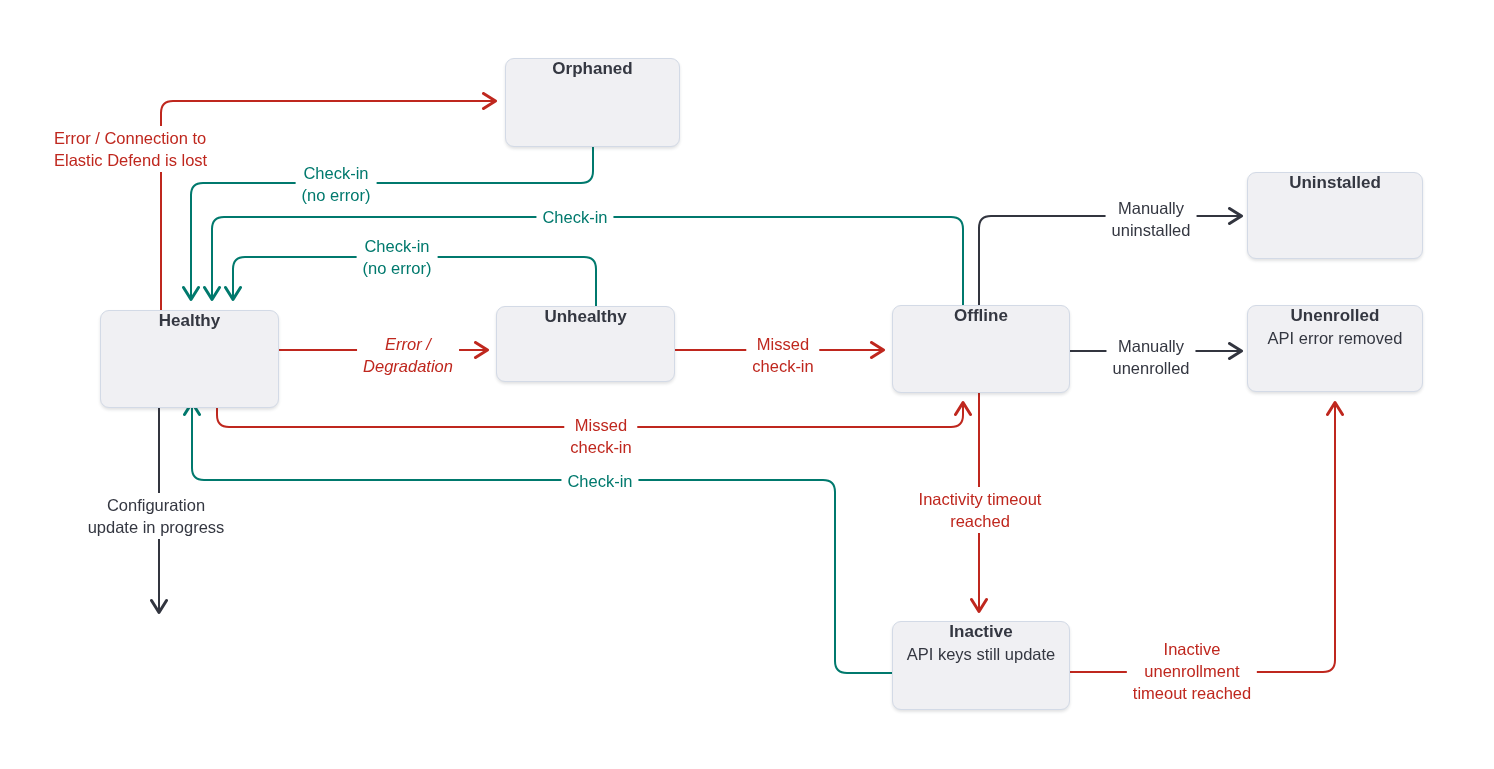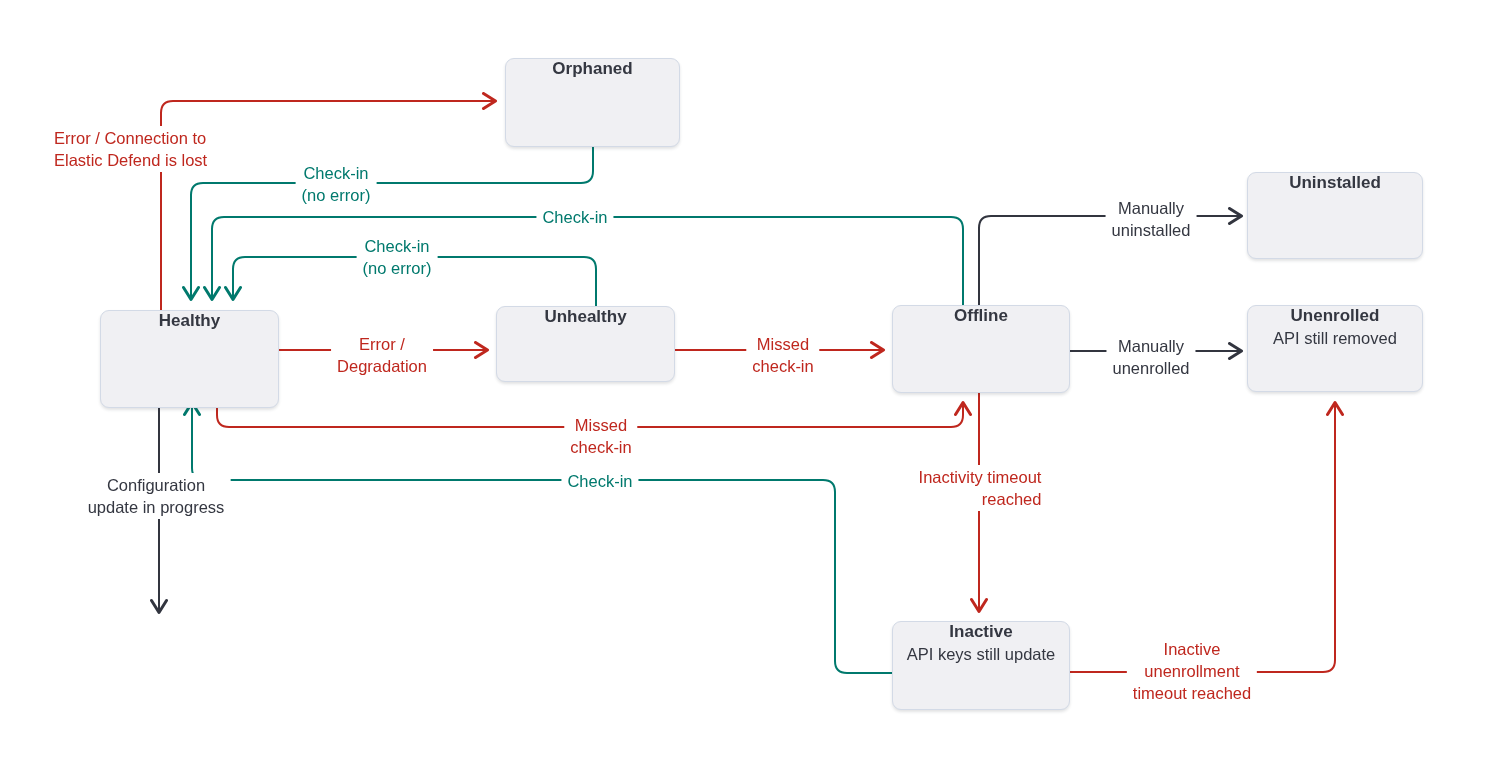--- a/index.html
+++ b/index.html
@@ -59,28 +59,28 @@
   .n-uninstalled{left:1247px;top:172px;width:176px;height:87px;}
   .n-unenrolled {left:1247px;top:305px;width:176px;height:87px;}
   .n-updating   {left:72px; top:622px;width:178px;height:87px;}
   .n-inactive   {left:892px;top:621px;width:178px;height:89px;}
 
   
   .l-err-lost          {left:48px; top:126px;}
   .l-orph-checkin      {left:336px;top:184px;}
   .l-long-checkin      {left:575px;top:217px;}
   .l-unh-checkin       {left:397px;top:257px;}
-  .l-error-degradation {left:382px;top:355px;}
+  .l-error-degradation {left:408px;top:355px;font-style:italic;}
   .l-missed-mid        {left:783px;top:355px;}
   .l-missed-bottom     {left:601px;top:436px;}
   .l-checkin-bottom    {left:600px;top:481px;}
-  .l-config-update     {left:156px;top:496px;}
+  .l-config-update     {left:156px;top:516px;}
   .l-man-uninstalled   {left:1151px;top:219px;}
   .l-man-unenrolled    {left:1151px;top:357px;}
-  .l-inactivity-timeout{left:980px;top:488px;text-align:right;}
+  .l-inactivity-timeout{left:980px;top:510px;}
   .l-inactive-unenroll {left:1192px;top:671px;}
 </style>
 </head>
 <body>
 
 <div class="canvas">
 
   <svg class="edges" width="1494" height="769" viewBox="0 0 1494 769">
     <defs>
       <marker id="arr-red" viewBox="0 0 12 12" refX="9" refY="6" markerWidth="9" markerHeight="9" orient="auto-start-reverse">
@@ -147,20 +147,20 @@
     <div class="title">Unhealthy</div>
   </div>
   <div class="node n-offline">
     <div class="title">Offline</div>
   </div>
   <div class="node n-uninstalled">
     <div class="title">Uninstalled</div>
   </div>
   <div class="node n-unenrolled">
     <div class="title">Unenrolled</div>
-    <div class="sub">API still removed</div>
+    <div class="sub">API error removed</div>
   </div>
   <div class="node n-inactive">
     <div class="title">Inactive</div>
     <div class="sub">API keys still update</div>
   </div>
 
 </div>
 
 </body></html>

